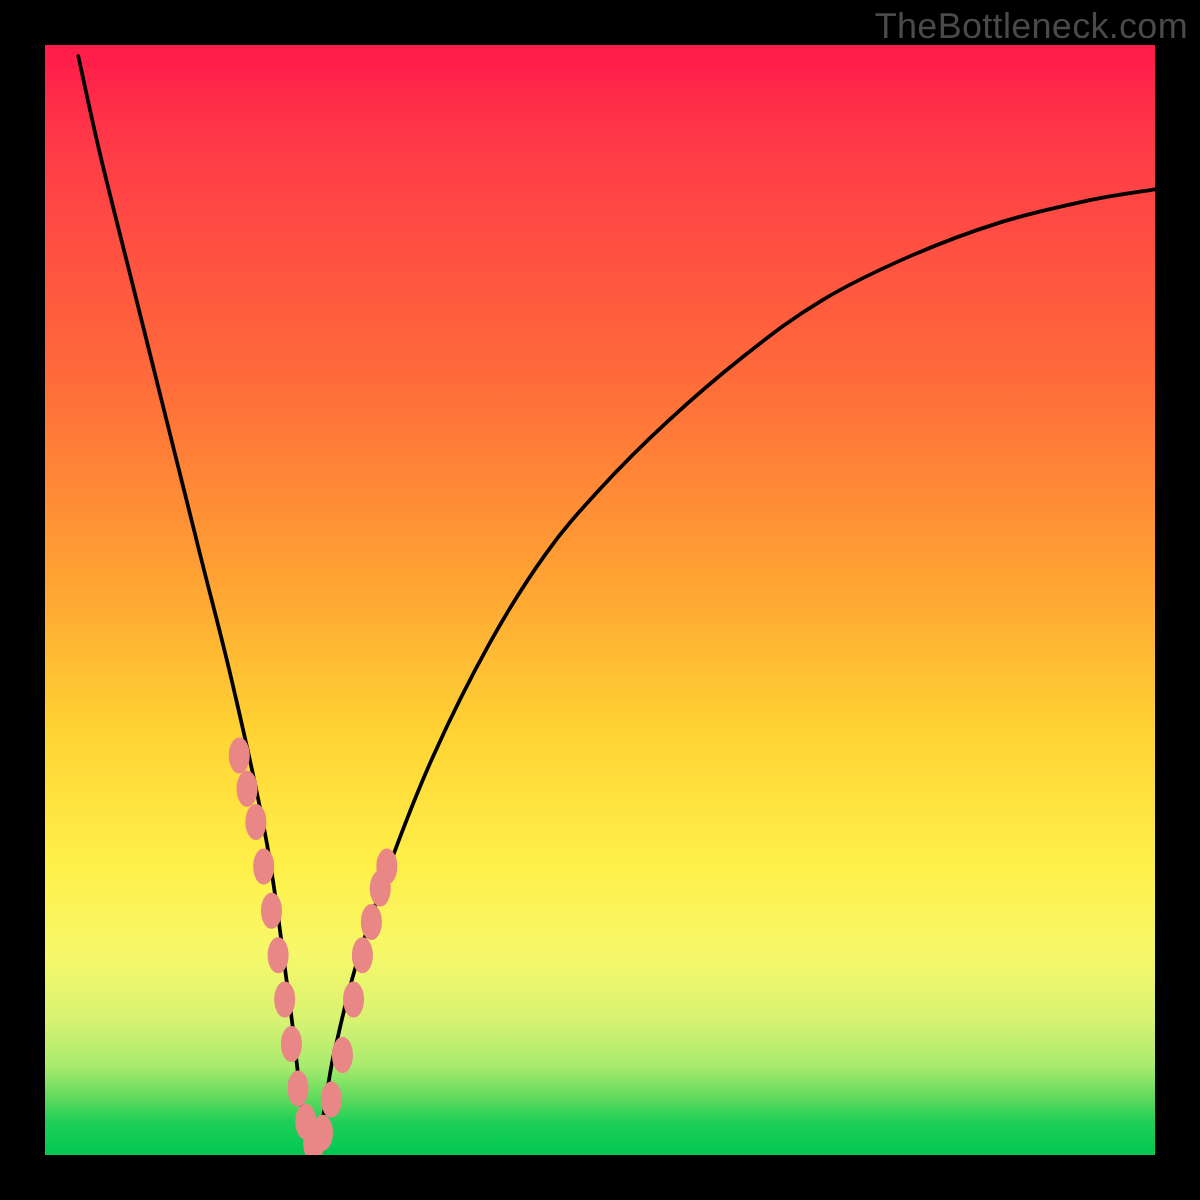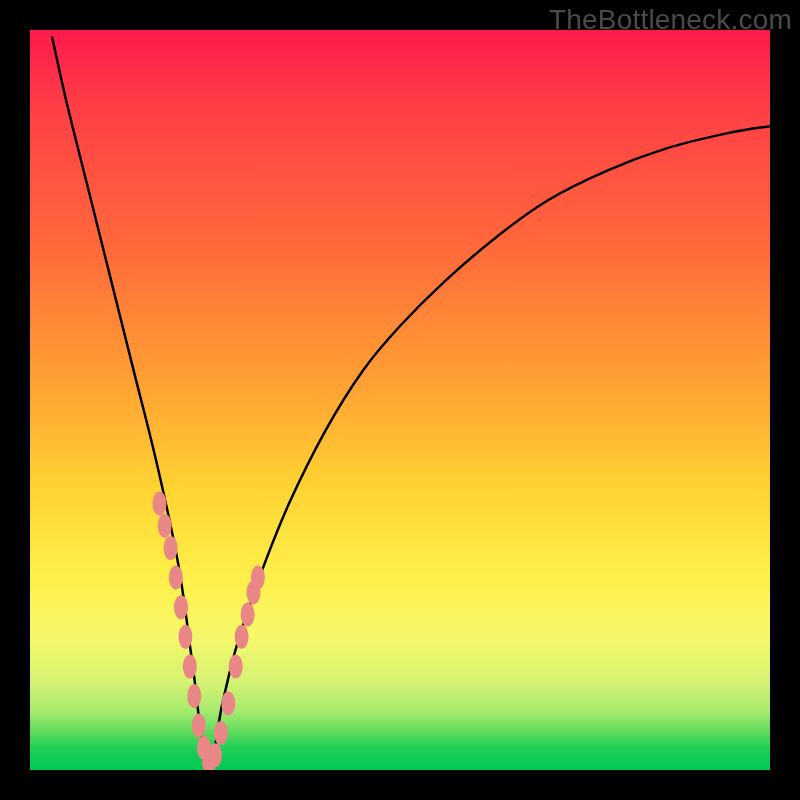--- a/index.html
+++ b/index.html
@@ -49,21 +49,21 @@
   }
   .dots {
     fill: #e98787;
     stroke: none;
   }
   .watermark {
     position: absolute;
     top: 4px;
     right: 8px;
     color: #4a4a4a;
-    font-size: 28px;
+    font-size: 24px;
     font-weight: 500;
     letter-spacing: 0.2px;
     pointer-events: none;
   }
 </style>
 </head>
 <body>
 
 <div class="watermark">TheBottleneck.com</div>
 

